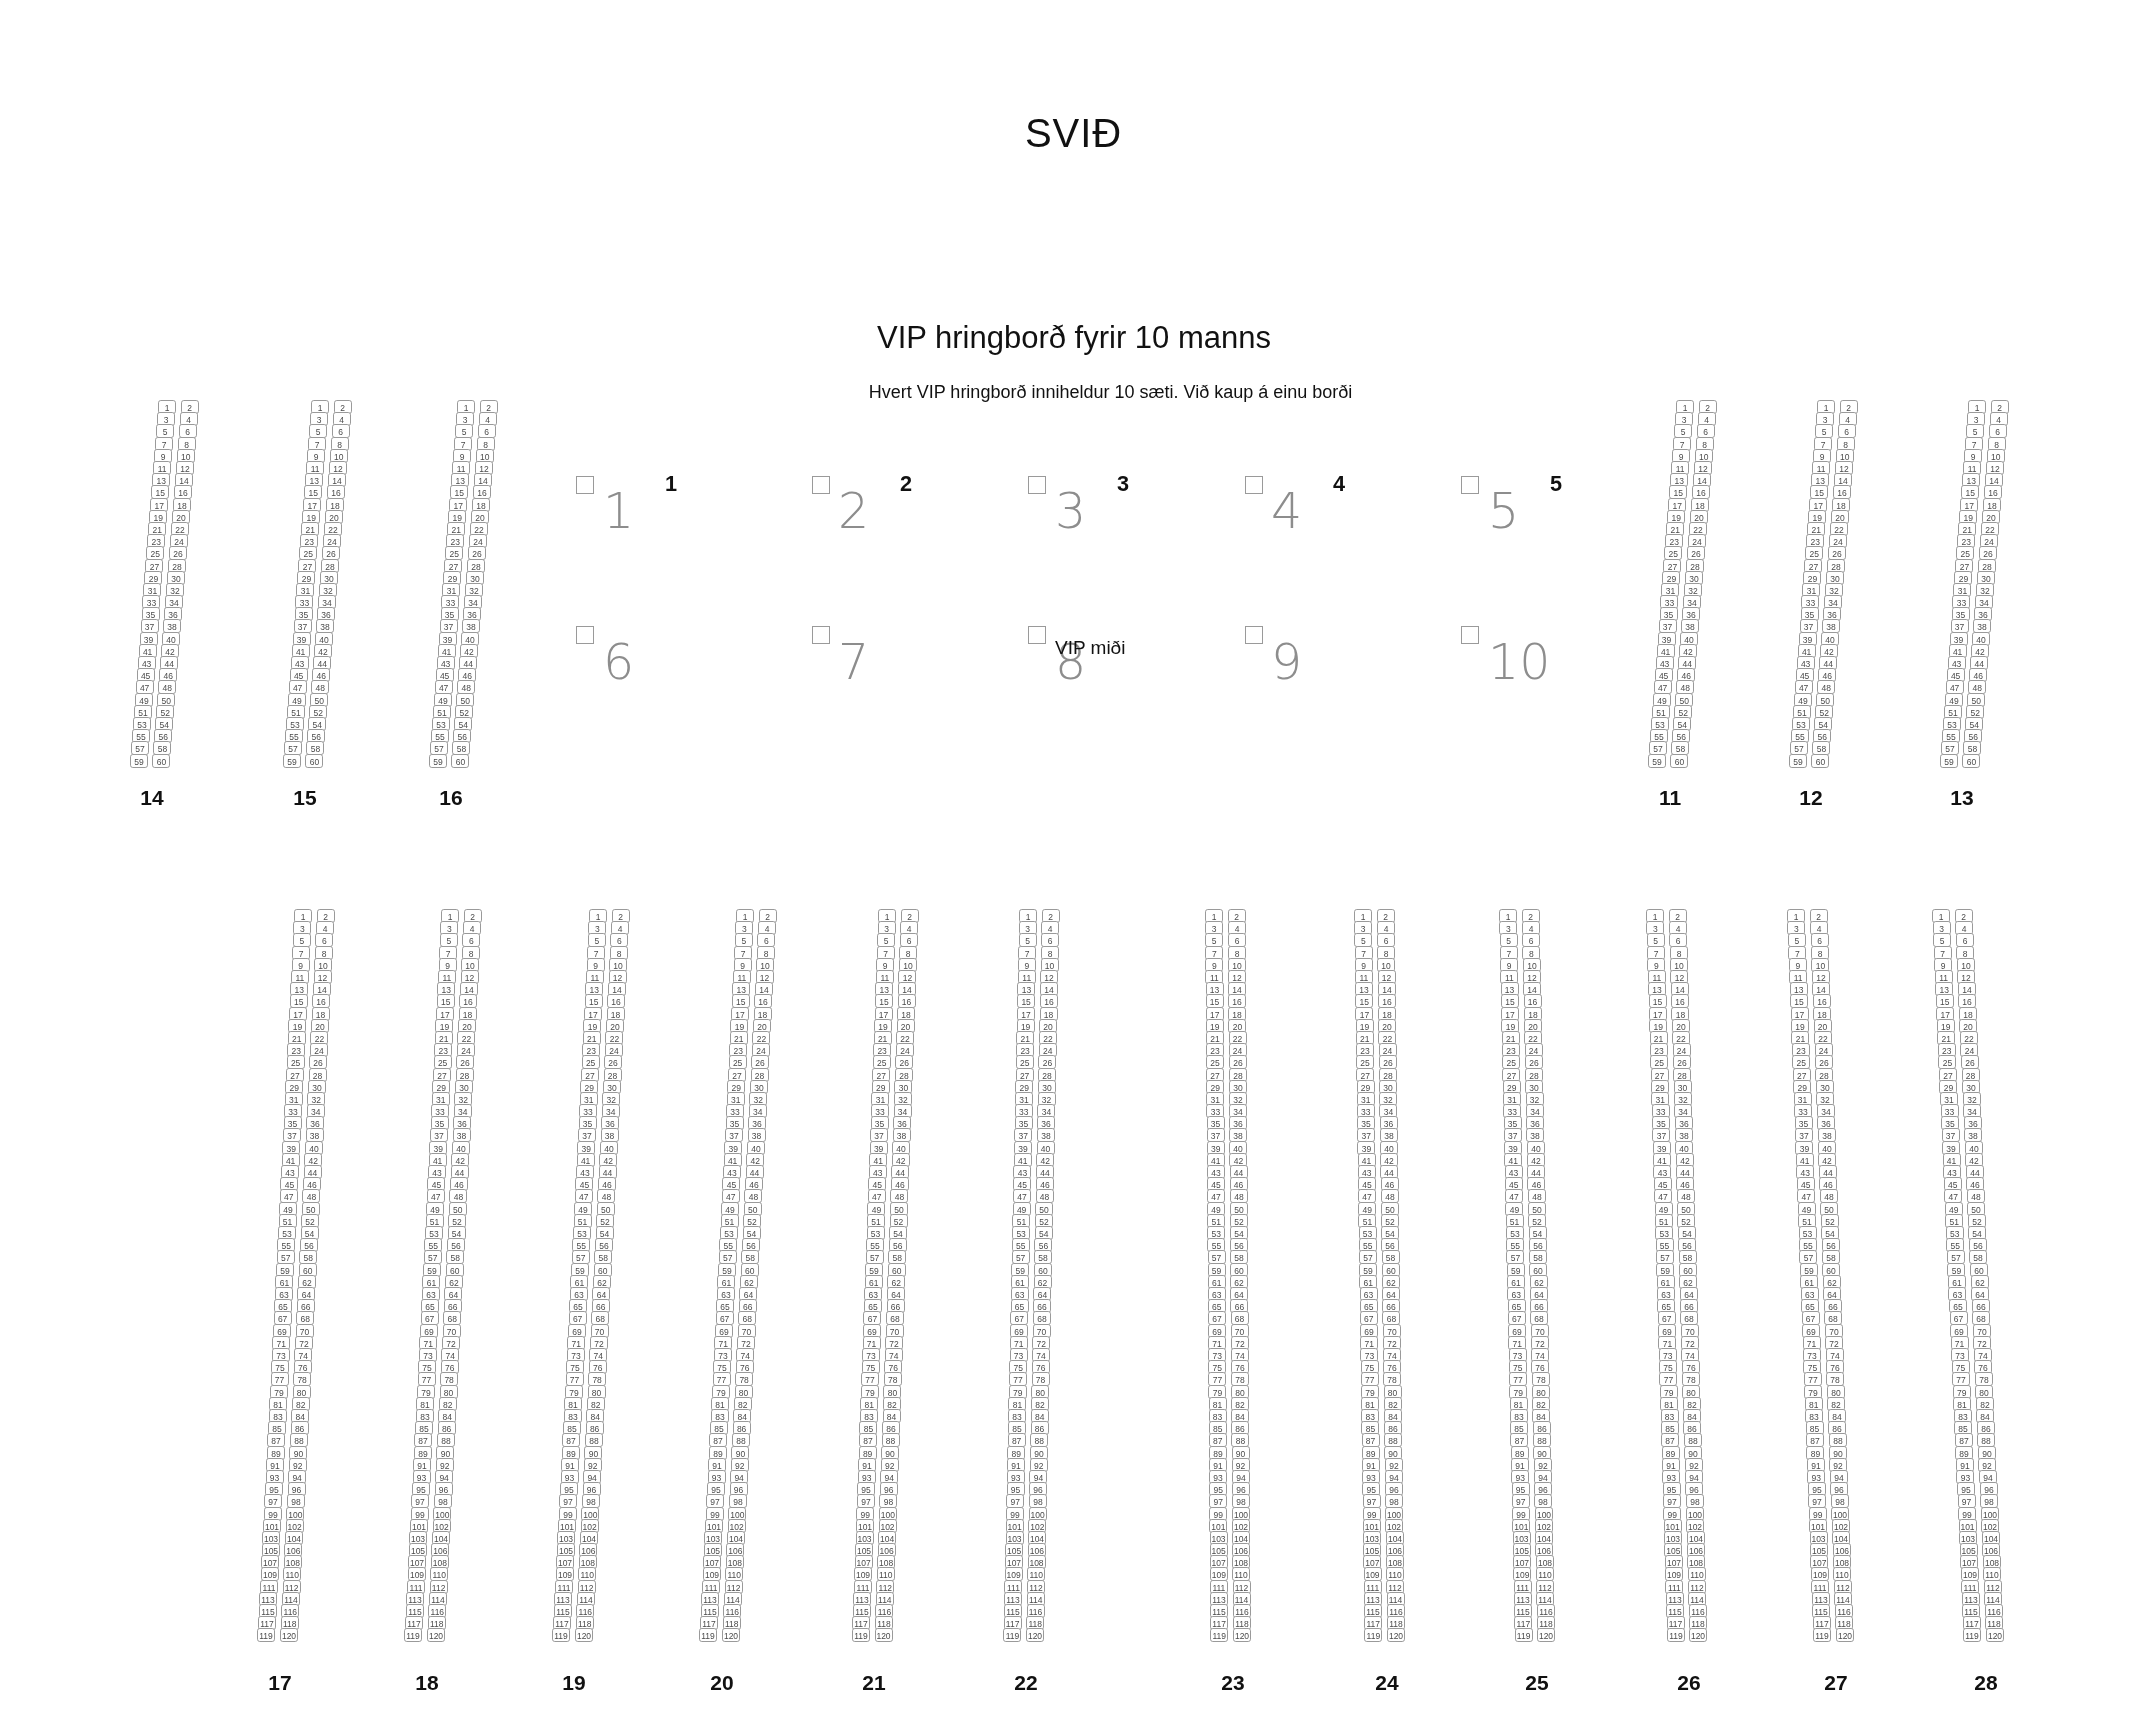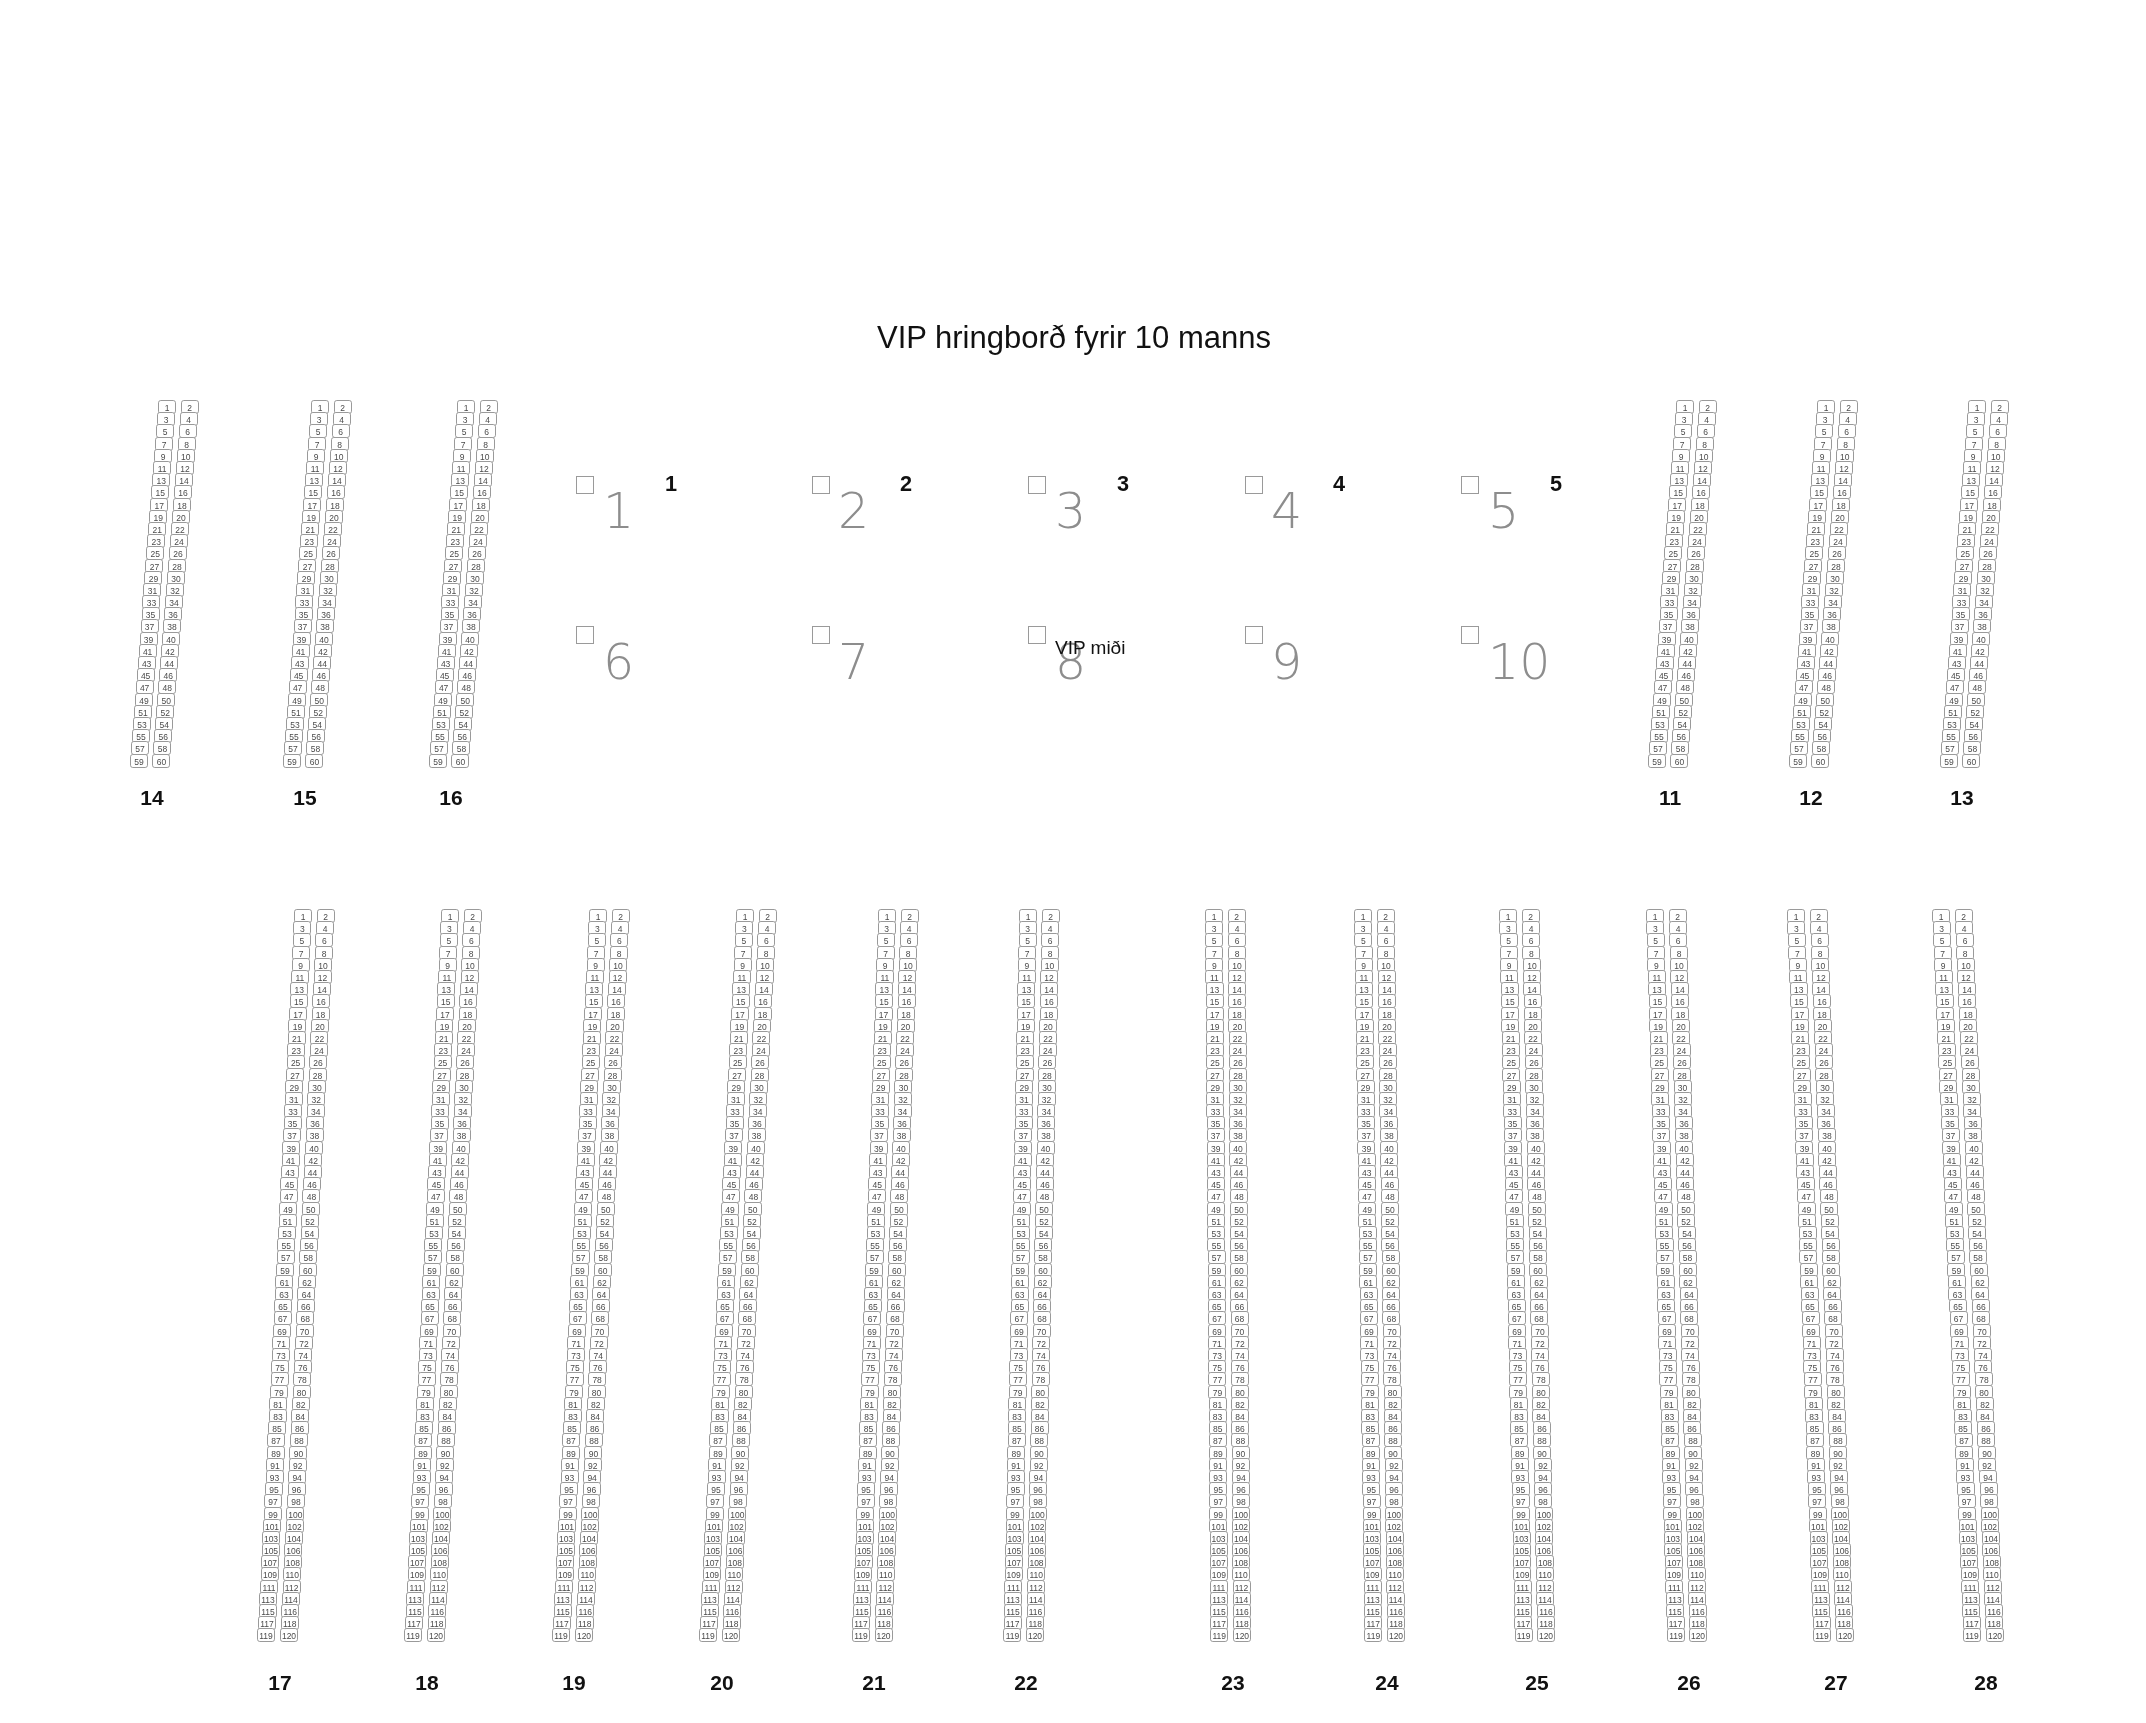--- a/index.html
+++ b/index.html
@@ -101,23 +101,25 @@
     position: absolute;
     font-size: 19px;
     color: #111;
   }
 </style>
 </head>
 <body>
 
 <div id="stage">
 
+  <div class="stage-title">SVIÐ</div>
 
   <div class="vip-heading">VIP hringborð fyrir 10 manns</div>
   <div class="vip-sub">
+    <div>Hvert VIP hringborð inniheldur 10 sæti. Við kaup á einu borði</div>
   </div>
 
   <div id="vip-layer">
       <div class="vip-square" style="left: 576px; top: 476px;"></div>
       <div class="vip-num-thin" style="left: 603px; top: 483px;">1</div>
       <div class="vip-num-bold" style="left: 665px; top: 471px;">1</div>
       <div class="vip-square" style="left: 812px; top: 476px;"></div>
       <div class="vip-num-thin" style="left: 838px; top: 483px;">2</div>
       <div class="vip-num-bold" style="left: 900px; top: 471px;">2</div>
       <div class="vip-square" style="left: 1028px; top: 476px;"></div>

